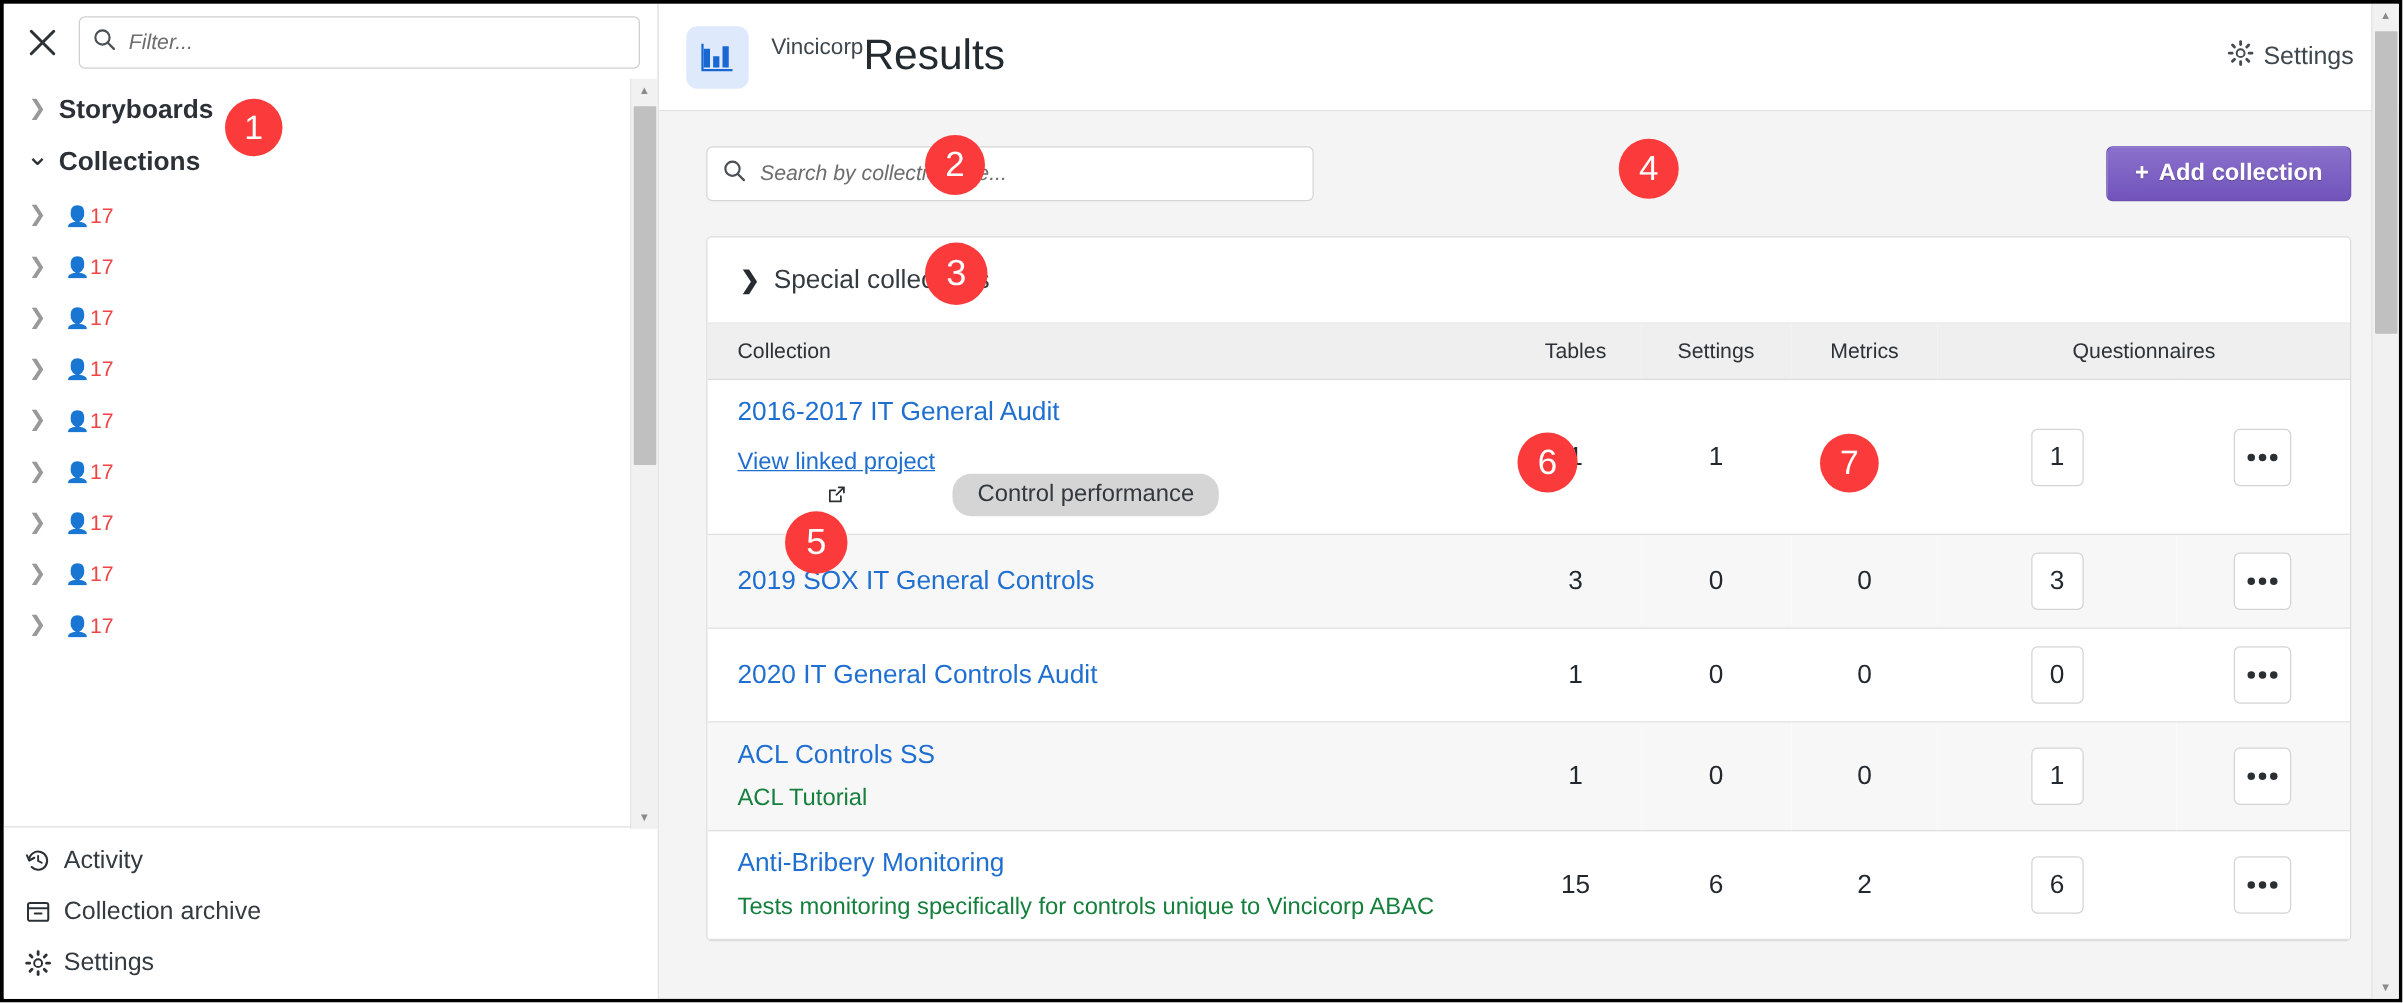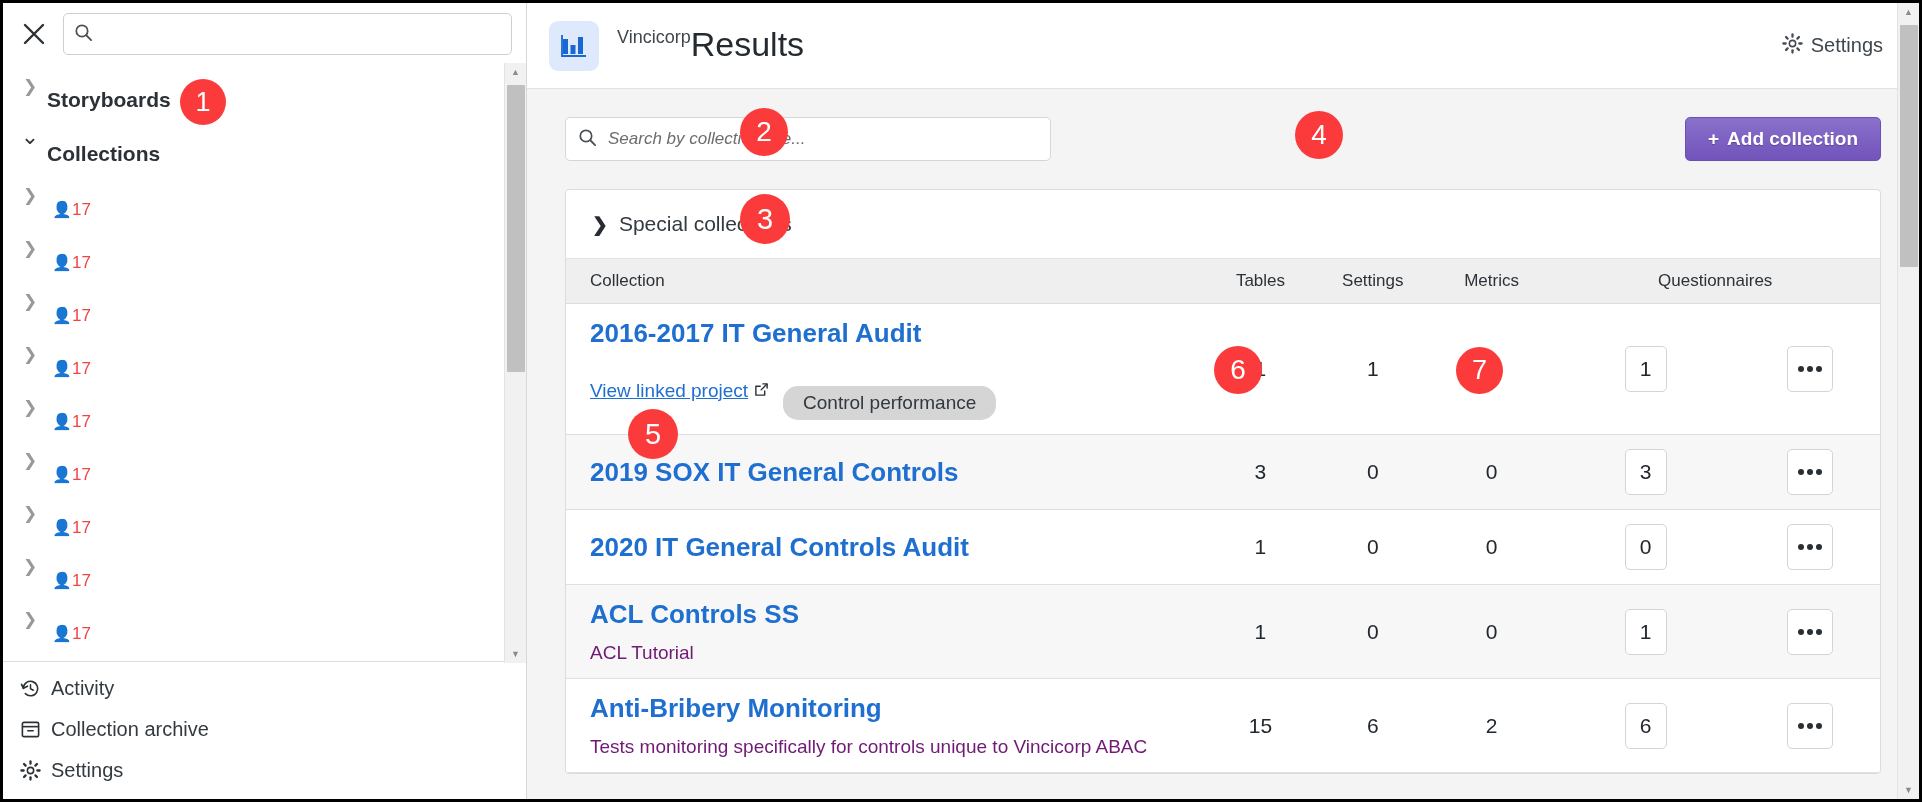--- a/index.html
+++ b/index.html
@@ -86,21 +86,20 @@
     color: #999;
     font-size: 17px;
     line-height: 24px;
     text-align: center;
     user-select: none;
   }
   .tree-label {
     font-size: 20px;
     color: #333a40;
     max-width: 400px;
-    margin-top: 12px;
   }
   .tree-label.bold { font-weight: bold; font-size: 21px; color: #2b3137; }
   .usercount {
     color: #ef4444;
     font-size: 17px;
     white-space: nowrap;
     margin-left: 5px;
   }
   .usr-glyph { font-size: 16px; letter-spacing: 0; }
 
@@ -270,41 +269,40 @@
     padding: 14px 0;
     vertical-align: middle;
     text-align: center;
     font-size: 21px;
     color: #22282e;
   }
   table.coll tbody tr.alt td { background: #f7f7f7; }
   table.coll tbody td.c-name { text-align: left; padding-left: 24px; }
   .coll-link {
     color: #1f6fd0;
-    font-size: 26px;
+    font-size: 21px;
     text-decoration: none;
     cursor: pointer;
     display: inline-block;
-    font-weight: bold;
   }
   .coll-sub {
     font-size: 19px;
-    color: #701a75;
+    color: #15803d;
     margin-top: 12px;
   }
   .sub-line {
     display: flex; align-items: center; gap: 14px;
     margin-top: 12px;
   }
   .linked-link {
     color: #1f6fd0;
     font-size: 19px;
     text-decoration: underline;
     cursor: pointer;
-    display: inline-flex; align-items: center; gap: 6px;
+    display: inline-flex; align-items: center; gap: 6px; flex-direction: column;
   }
   .tagpill {
     background: #d5d5d5;
     border-radius: 15px;
     padding: 6px 20px;
     font-size: 19px;
     color: #32383e;
     white-space: nowrap;
     margin-top: 25px;
   }
@@ -366,20 +364,21 @@
           <path d="M4 4 L22 22 M22 4 L4 22" stroke="#2c3136" stroke-width="2.4" stroke-linecap="round" fill="none"></path>
         </svg>
       </div>
       <div class="filter-wrap">
         <span>
           <svg width="19" height="19" viewBox="0 0 20 20" aria-hidden="true">
             <circle cx="8.4" cy="8.4" r="6" stroke="#4a4f54" stroke-width="1.8" fill="none"></circle>
             <path d="M12.9 12.9 L18 18" stroke="#4a4f54" stroke-width="1.9" stroke-linecap="round"></path>
           </svg>
         </span>
+        <input type="text" placeholder="Filter..." style="">
       </div>
     </div>
 
     <div class="sb-scrollarea">
       <div class="sb-list" id="sb-list">
           <div class="tree-row">
             <span class="chev">❯</span>
             <span class="tree-label bold">Storyboards</span>
           </div>
           <div class="tree-row">

